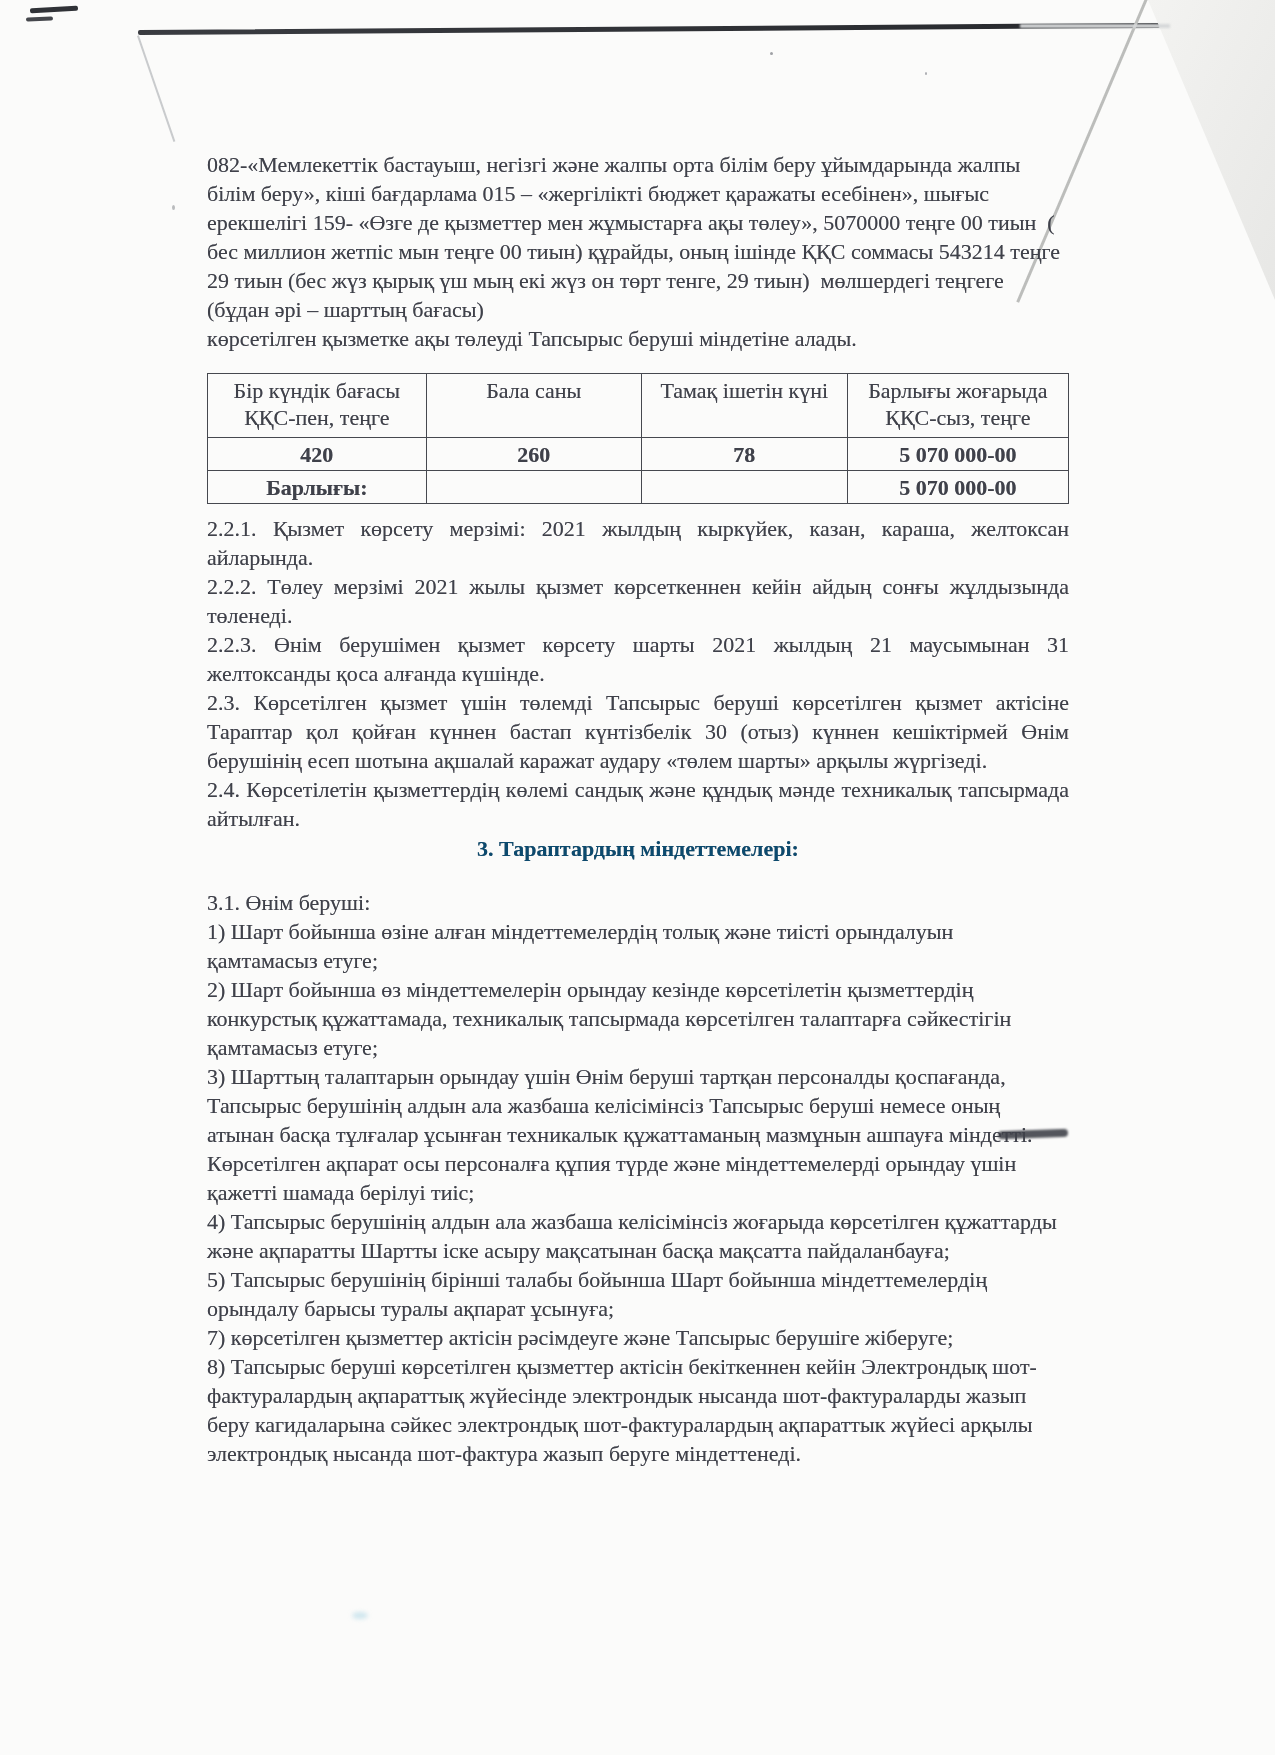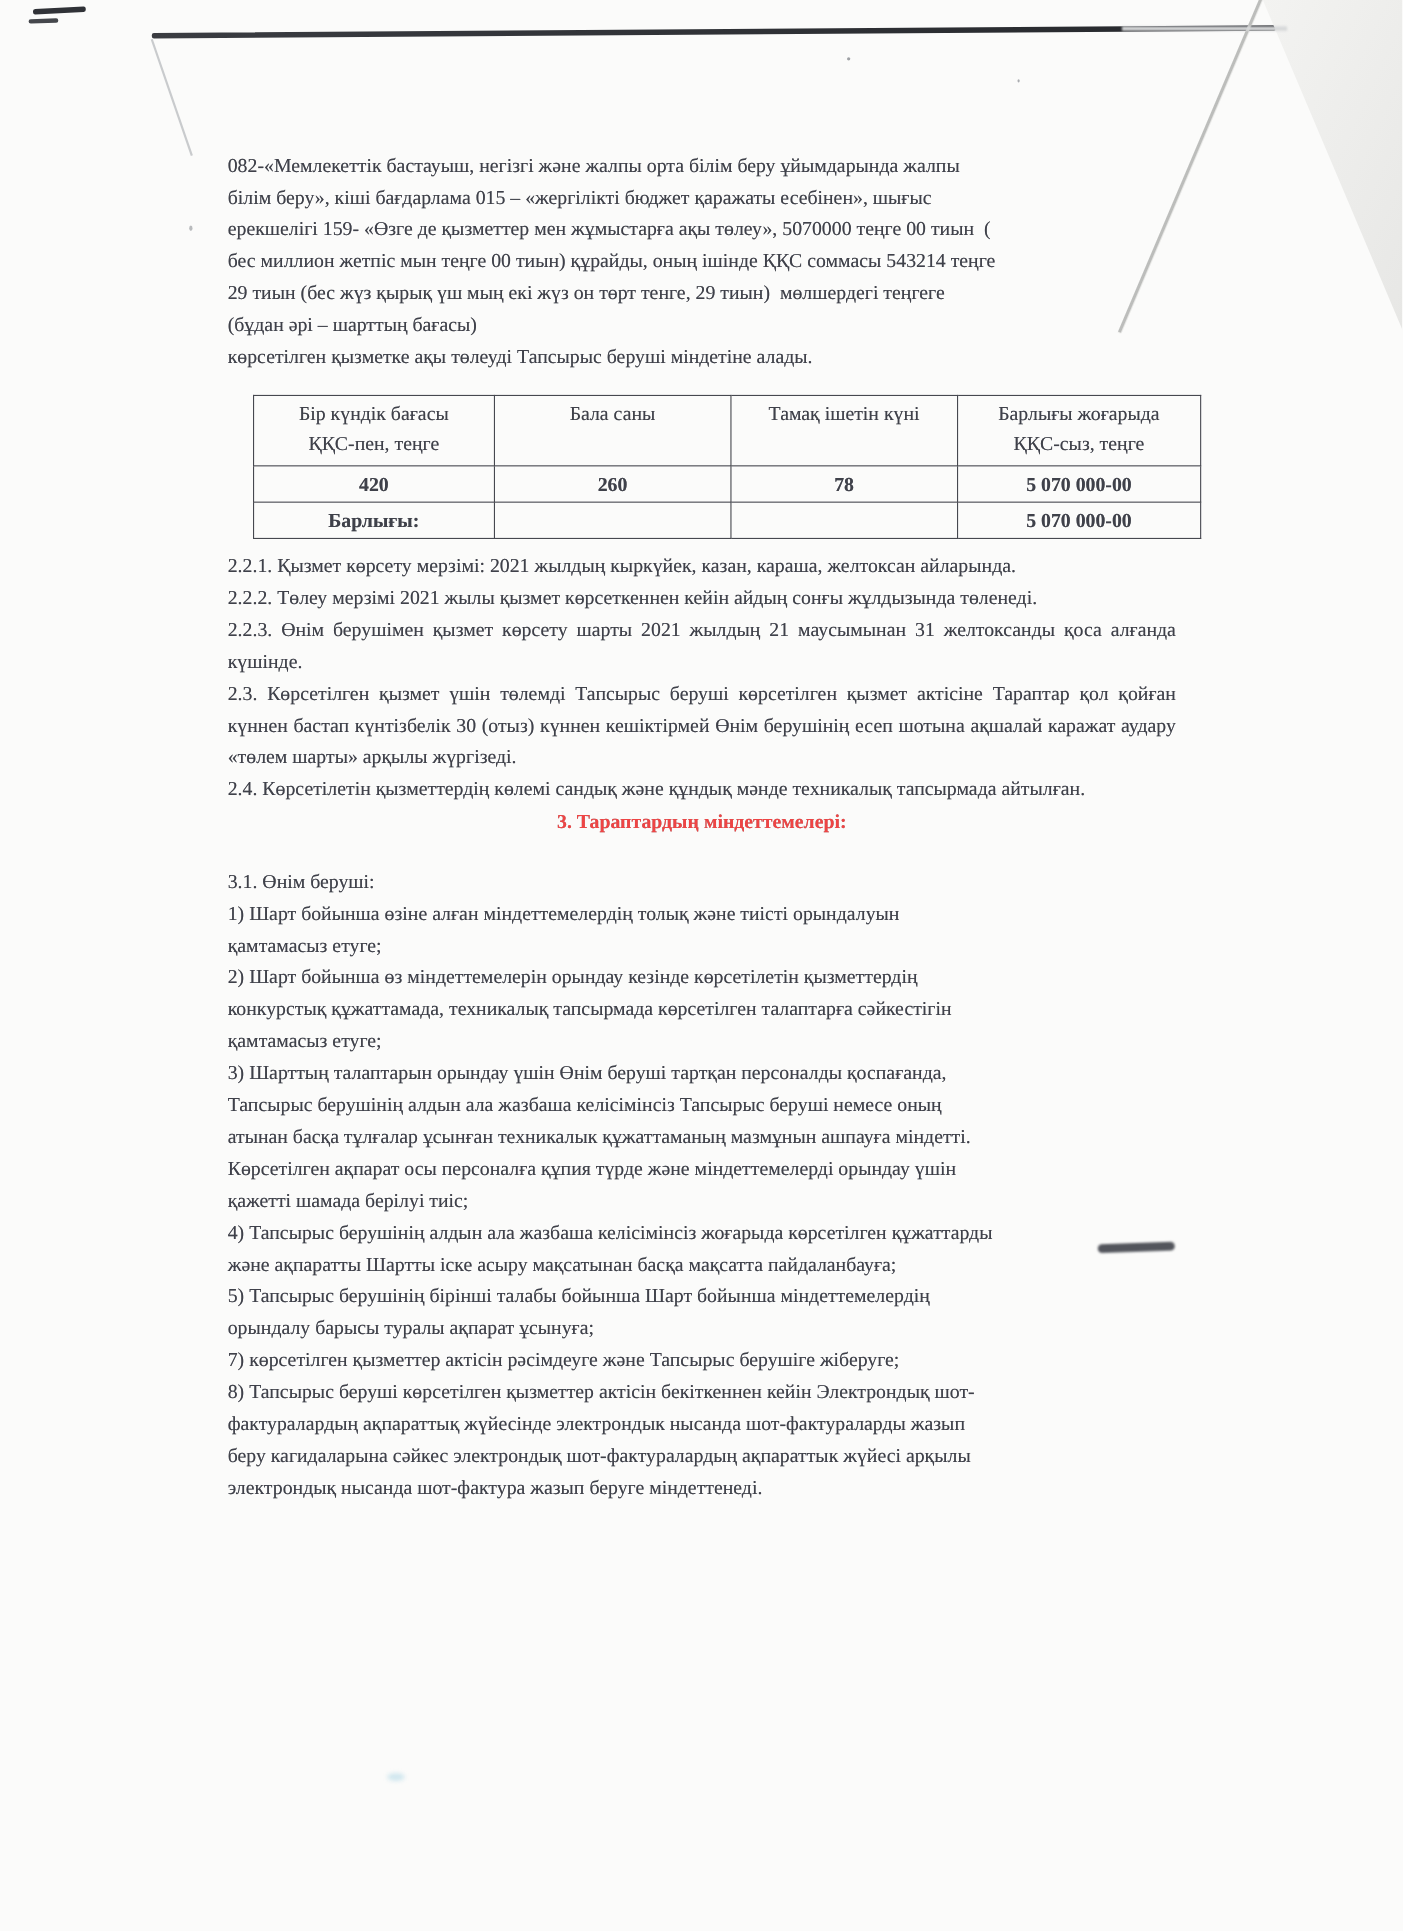--- a/index.html
+++ b/index.html
@@ -24,45 +24,44 @@
   .fuzz-top-right{left:1020px;top:24px;width:150px;height:4px;background:#d6d8d9;filter:blur(1px);}
   .ink-smudge{left:998px;top:1130px;width:70px;height:8px;background:#53555c;border-radius:4px;
     filter:blur(1.2px);transform:rotate(-2deg);}
   .speck-1{left:770px;top:52px;width:3px;height:3px;background:#9fa1a5;border-radius:50%;}
   .speck-2{left:925px;top:72px;width:2px;height:3px;background:#aaacb0;border-radius:50%;}
   .speck-3{left:172px;top:205px;width:3px;height:5px;background:#b9bbbd;border-radius:50%;}
   .speck-blue{left:352px;top:1612px;width:16px;height:7px;background:#cfe6ee;filter:blur(2px);border-radius:50%;}
 
   
   .sheet{
-    position:absolute;left:207px;top:136px;width:862px;
-    font-size:18px;line-height:29px;
+    position:absolute;left:207px;top:150px;width:862px;
+    font-size:22px;line-height:29px;
     text-shadow:0 0 0.5px rgba(63,65,74,0.55);
   }
   .pre{white-space:pre-wrap;text-align:left;}
   .just{text-align:justify;}
   p{margin:0;}
   .indent-first{text-indent:52px;}
 
   table.pricing{
     width:100%;border-collapse:collapse;margin-top:20px;
     table-layout:fixed;
-    margin-left:23px;
   }
   table.pricing,table.pricing td{border:1.4px solid #46484f;}
   table.pricing td{
     text-align:center;vertical-align:top;padding:3px 6px 2px 6px;
     white-space:pre-line;line-height:27px;
   }
   table.pricing tr.hdr td{height:58px;font-weight:normal;}
   table.pricing tr.val td{font-weight:bold;height:24px;}
   col.c1{width:25.4%;} col.c2{width:25.0%;} col.c3{width:23.9%;} col.c4{width:25.7%;}
 
   .clauses{margin-top:10px;}
-  .heading3{font-weight:bold;text-align:center;margin:1px 0 25px 0;color:#ef4444;}
+  .heading3{font-weight:bold;text-align:center;margin:1px 0 25px 0;color:#0c4a6e;}
 </style>
 </head>
 <body>
 
 <div class="artifact mark-topleft-1"></div>
 <div class="artifact mark-topleft-2"></div>
 <div class="artifact top-edge-line"></div>
 <div class="artifact left-diag"></div>
 <div class="artifact fold-triangle"></div>
 <div class="artifact fold-edge"></div>

